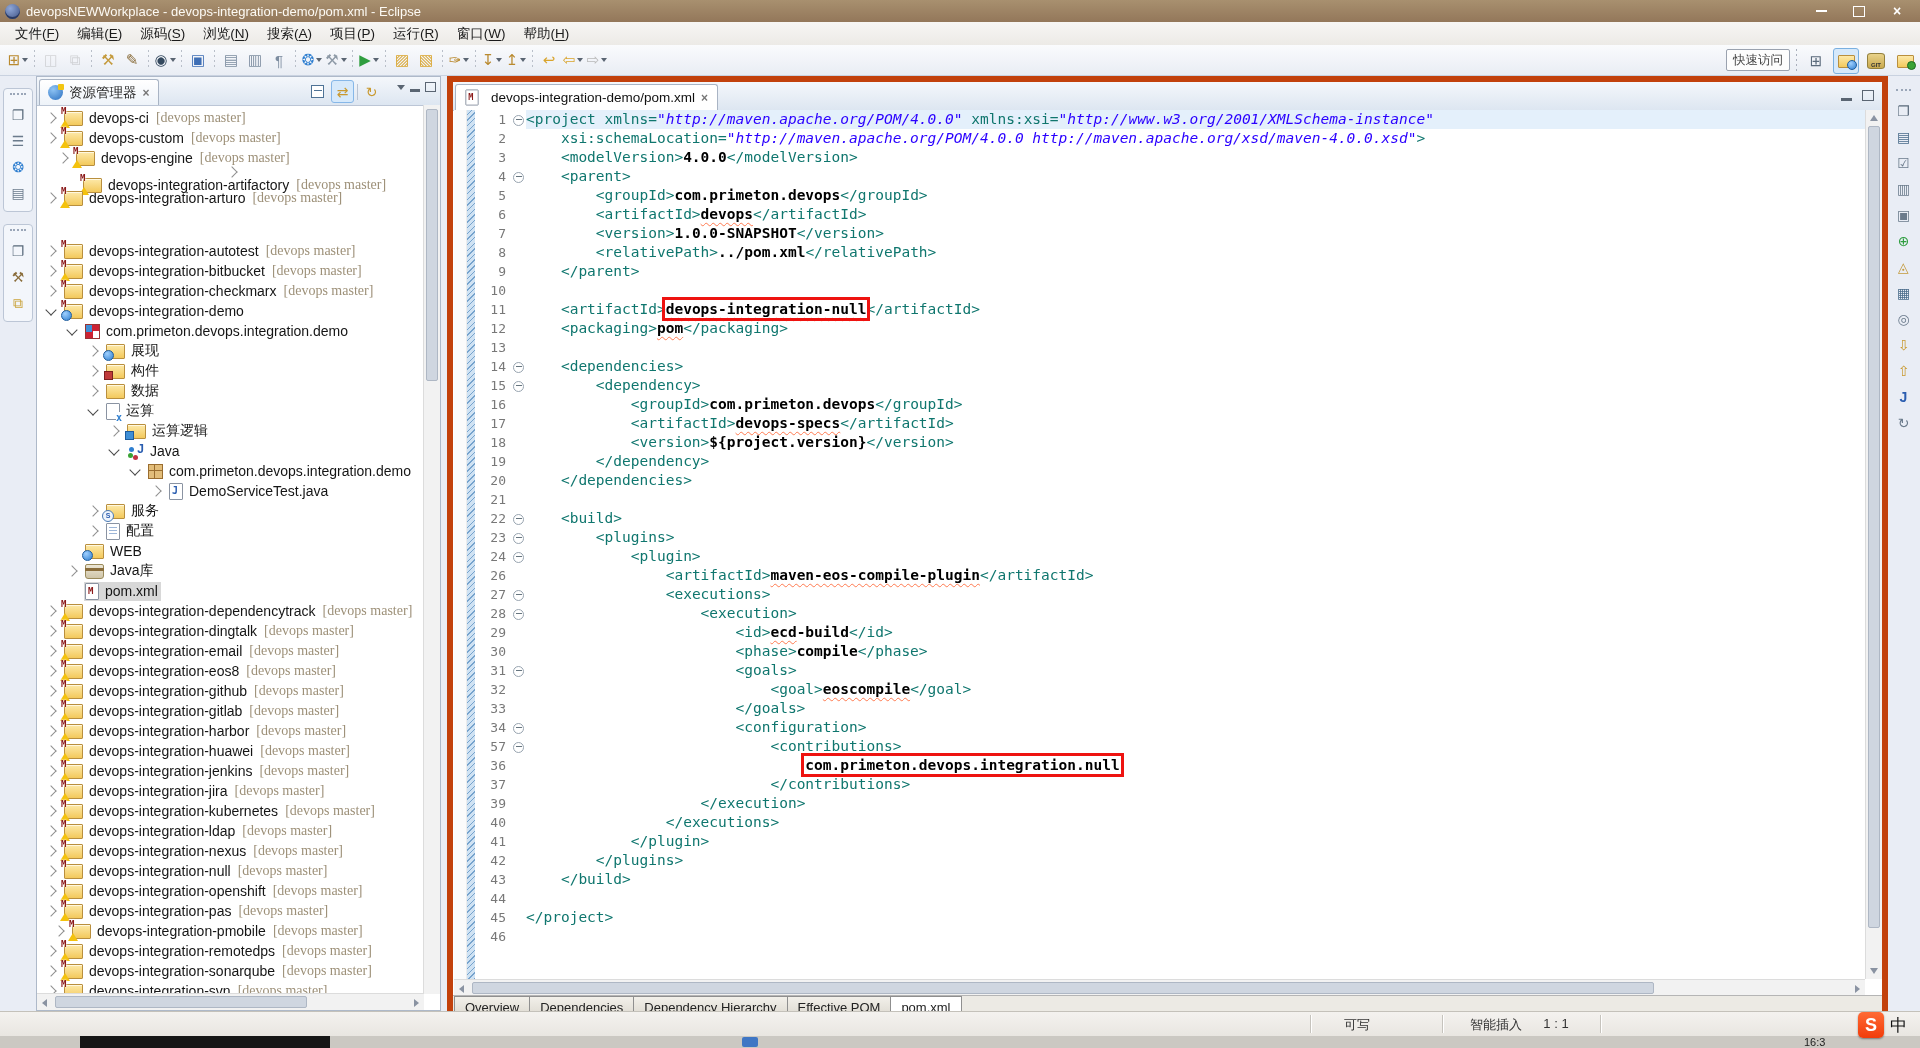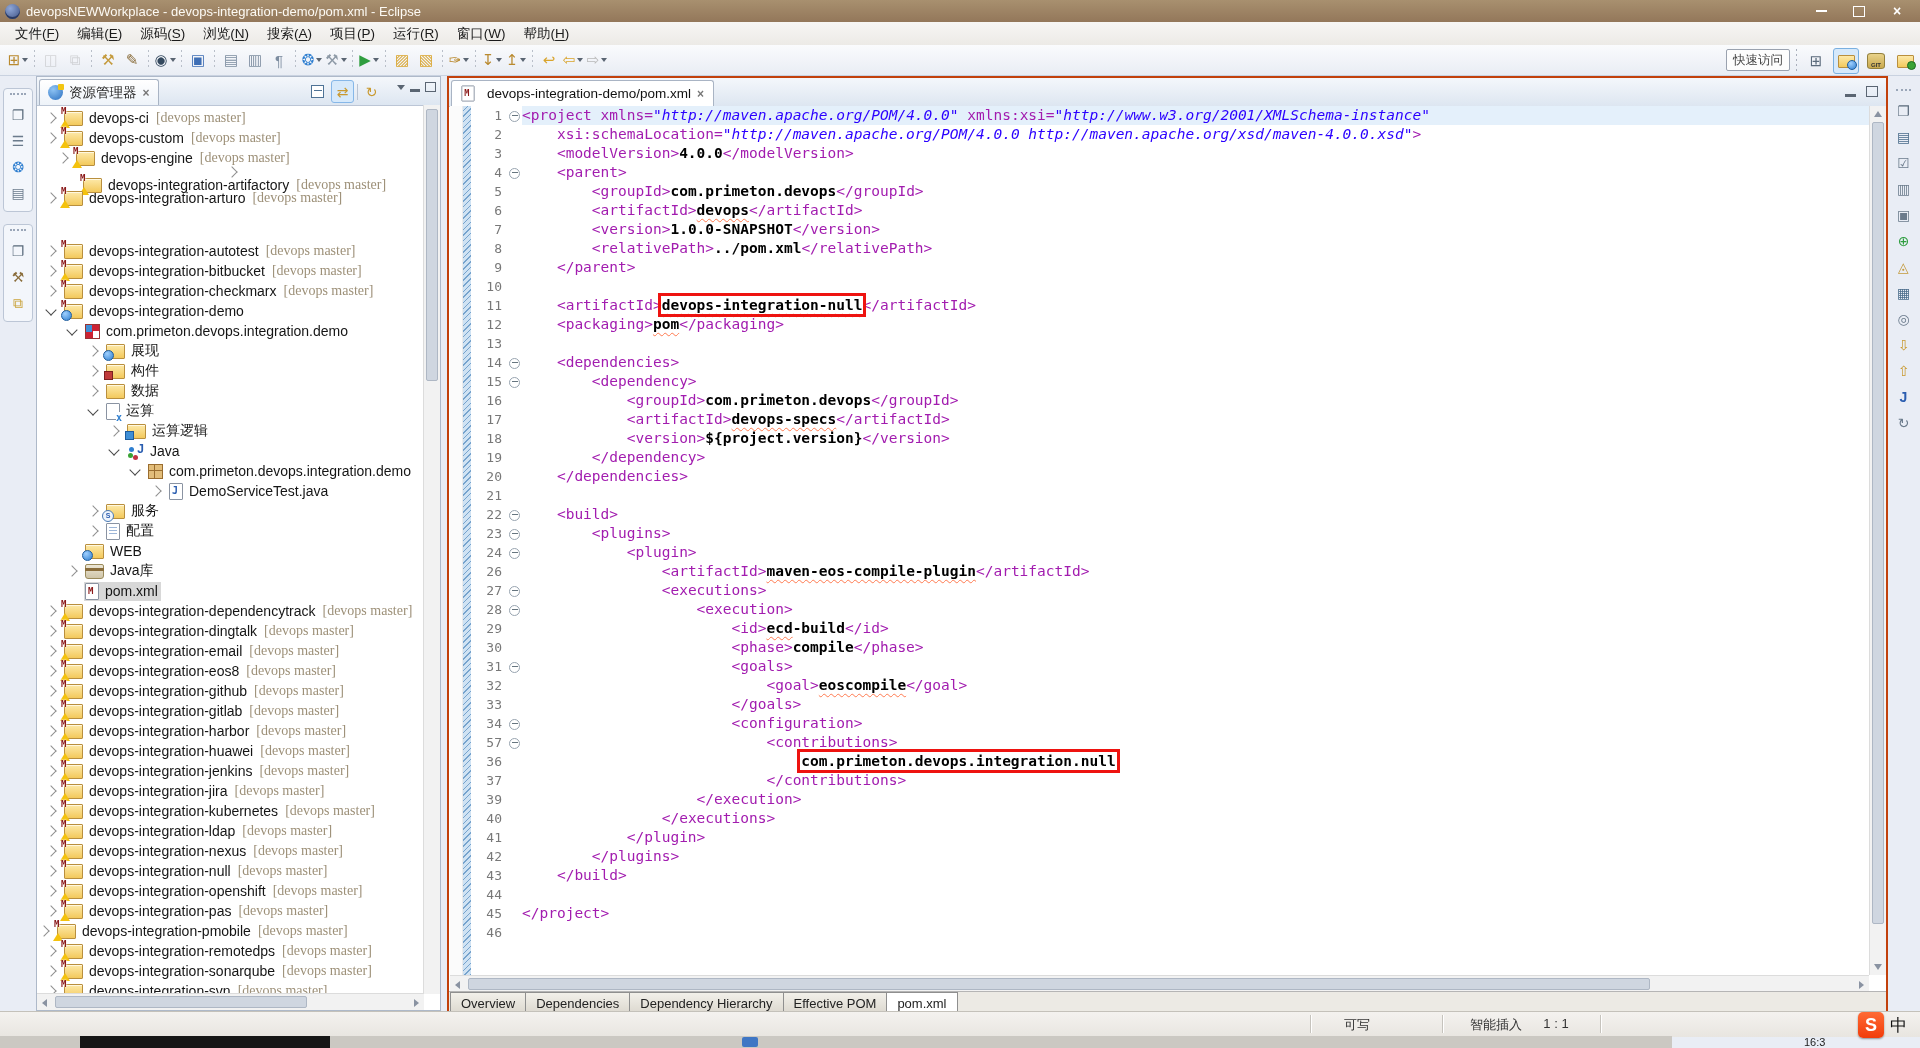--- a/index.html
+++ b/index.html
@@ -102,57 +102,57 @@
   .ti.pk{width:13px;height:13px;background:#e2bd7a;border:1px solid #9a6d2f;}
   .ti.pk::after{content:"";position:absolute;inset:0;
       background:linear-gradient(90deg,transparent 0 5px,#9a6d2f 5px 6px,transparent 6px),
                  linear-gradient(transparent 0 5px,#9a6d2f 5px 6px,transparent 6px);}
   
   .sb-v{position:absolute;width:16px;background:#f2f2f2;border-left:1px solid #dcdcdc;}
   .sb-h{position:absolute;height:16px;background:#f2f2f2;border-top:1px solid #dcdcdc;}
   .thumb{position:absolute;background:#cfd6e0;border:1px solid #aeb7c4;border-radius:2px;}
   .arr{position:absolute;width:0;height:0;}
   
-  .editor{position:absolute;left:447px;top:0;width:1441px;height:935px;background:#fff;border:2px solid #c2410c;box-sizing:border-box;padding-left:26px;}
+  .editor{position:absolute;left:447px;top:0;width:1441px;height:935px;background:#fff;border:6px solid #c2410c;box-sizing:border-box;padding-left:26px;}
   .etabstrip{position:absolute;left:0;top:0;right:0;height:28px;background:linear-gradient(#f4f7fb,#dde6f1);border-bottom:1px solid #bcc6d6;}
   .etab{position:absolute;left:2px;top:2px;height:25px;background:#fff;border:1px solid #a9b4c4;border-bottom:none;border-radius:3px 3px 0 0;
         display:flex;align-items:center;padding:0 9px;gap:6px;font-size:13.5px;color:#111;}
   .ewin{position:absolute;right:8px;top:8px;display:flex;gap:10px;align-items:center;}
   .ewin .mini{width:11px;height:3px;background:#5a6572;margin-top:7px;}
   .ewin .maxi{width:10px;height:9px;border:1.5px solid #5a6572;}
   .econtent{position:absolute;left:1px;top:28px;right:17px;height:869px;background:#fff;overflow:hidden;}
   .annotruler{position:absolute;left:0;top:0;bottom:0;width:12px;background:#fbfbfb;border-right:1px solid #ececec;}
   .diffruler{position:absolute;left:13px;top:0;bottom:0;width:8px;
       background:repeating-linear-gradient(135deg,#cfe2f3 0 3px,#76a3cd 3px 4px);}
   .cline{display:flex;height:19px;padding-left:22px;}
   .lnum{width:30px;text-align:right;padding-right:5px;color:#787878;font:13px/19px "DejaVu Sans Mono",monospace;flex:none;}
   .lfold{width:15px;position:relative;flex:none;}
   .fmark{position:absolute;top:4.5px;left:2px;width:9px;height:9px;border:1px solid #98a4b0;border-radius:50%;background:#fff;}
   .fmark::after{content:"";position:absolute;left:1.5px;right:1.5px;top:3.6px;border-top:1.3px solid #66757f;}
   .lcode{flex:1;white-space:pre;font:14.5px/19px "DejaVu Sans Mono",monospace;color:#000;}
   .cline.cur .lcode{background:#e4f0fb;}
-  .sg-t{color:#a21caf;}
+  .sg-t{color:#0f766e;}
   .sg-v{color:#2a00ff;font-style:italic;}
   .sg-c{color:#000;font-weight:bold;}
   .sq{text-decoration:underline;text-decoration-style:wavy;text-decoration-color:#ff7a50;text-decoration-thickness:1px;text-underline-offset:3px;}
   .rbox{outline:3px solid #ee1310;outline-offset:1px;}
   
   .evs{right:0;top:28px;height:869px;}
   .ehs{left:1px;right:17px;top:897px;}
   
   .formtabs{position:absolute;left:0;right:0;top:913px;height:22px;background:#eceae4;border-top:1px solid #b5b5b5;display:flex;align-items:stretch;padding-left:2px;}
   .ftab{border:1px solid #8f8f8f;margin-left:-1px;padding:0 10px;font-size:13px;display:flex;align-items:center;background:linear-gradient(#f2f0ea,#dcd8cf);color:#222;}
   .ftab.act{background:#fff;border-bottom-color:#fff;font-weight:normal;}
   
   .statusbar{position:absolute;left:0;top:1011px;width:1920px;height:25px;background:linear-gradient(#f4f2ef,#e8e5e0);
              border-top:1px solid #c4c1ba;font-size:13px;color:#333;}
   .sfield{position:absolute;top:4px;text-align:center;}
   .ssep{position:absolute;top:3px;width:1px;height:18px;background:#c6c3bd;box-shadow:1px 0 0 #fff;}
   
-  .sliver{position:absolute;left:0;top:1036px;width:1672px;height:12px;background:#cbc8c2;}
+  .sliver{position:absolute;left:0;top:1036px;width:1920px;height:12px;background:#cbc8c2;}
   .sliver .blackseg{position:absolute;left:80px;top:0;width:250px;height:12px;background:#161616;}
   .sliver .blueitem{position:absolute;left:742px;top:1px;width:16px;height:10px;background:#3f76c4;border-radius:2px;}
   .sliver .clock{position:absolute;left:1804px;top:0;font-size:11px;line-height:12px;color:#222;}
   
   .ime{position:absolute;left:1858px;top:1012px;display:flex;align-items:center;gap:6px;z-index:5;}
   .sogou{width:26px;height:26px;border-radius:5px;background:linear-gradient(#ff6b35,#f23c0a);color:#fff;
          font:bold 18px/26px "Liberation Sans",sans-serif;text-align:center;box-shadow:0 1px 2px rgba(0,0,0,.4);}
   .imelang{font-size:17px;color:#111;}
 </style>
 </head>
@@ -617,21 +617,21 @@
           </span>
         </div>
         <div class="trow" style="padding-left: 10px;">
           <span class="chev c"></span>
           <span class="rin">
             <span class="ti fold bm bw"></span>
             <span class="tlabel">devops-integration-pas</span>
             <span class="tsuf">[devops master]</span>
           </span>
         </div>
-        <div class="trow" style="padding-left: 3px;">
+        <div class="trow" style="padding-left: 18px;">
           <span class="chev c"></span>
           <span class="rin">
             <span class="ti fold bm bw"></span>
             <span class="tlabel">devops-integration-pmobile</span>
             <span class="tsuf">[devops master]</span>
           </span>
         </div>
         <div class="trow" style="padding-left: 10px;">
           <span class="chev c"></span>
           <span class="rin">

